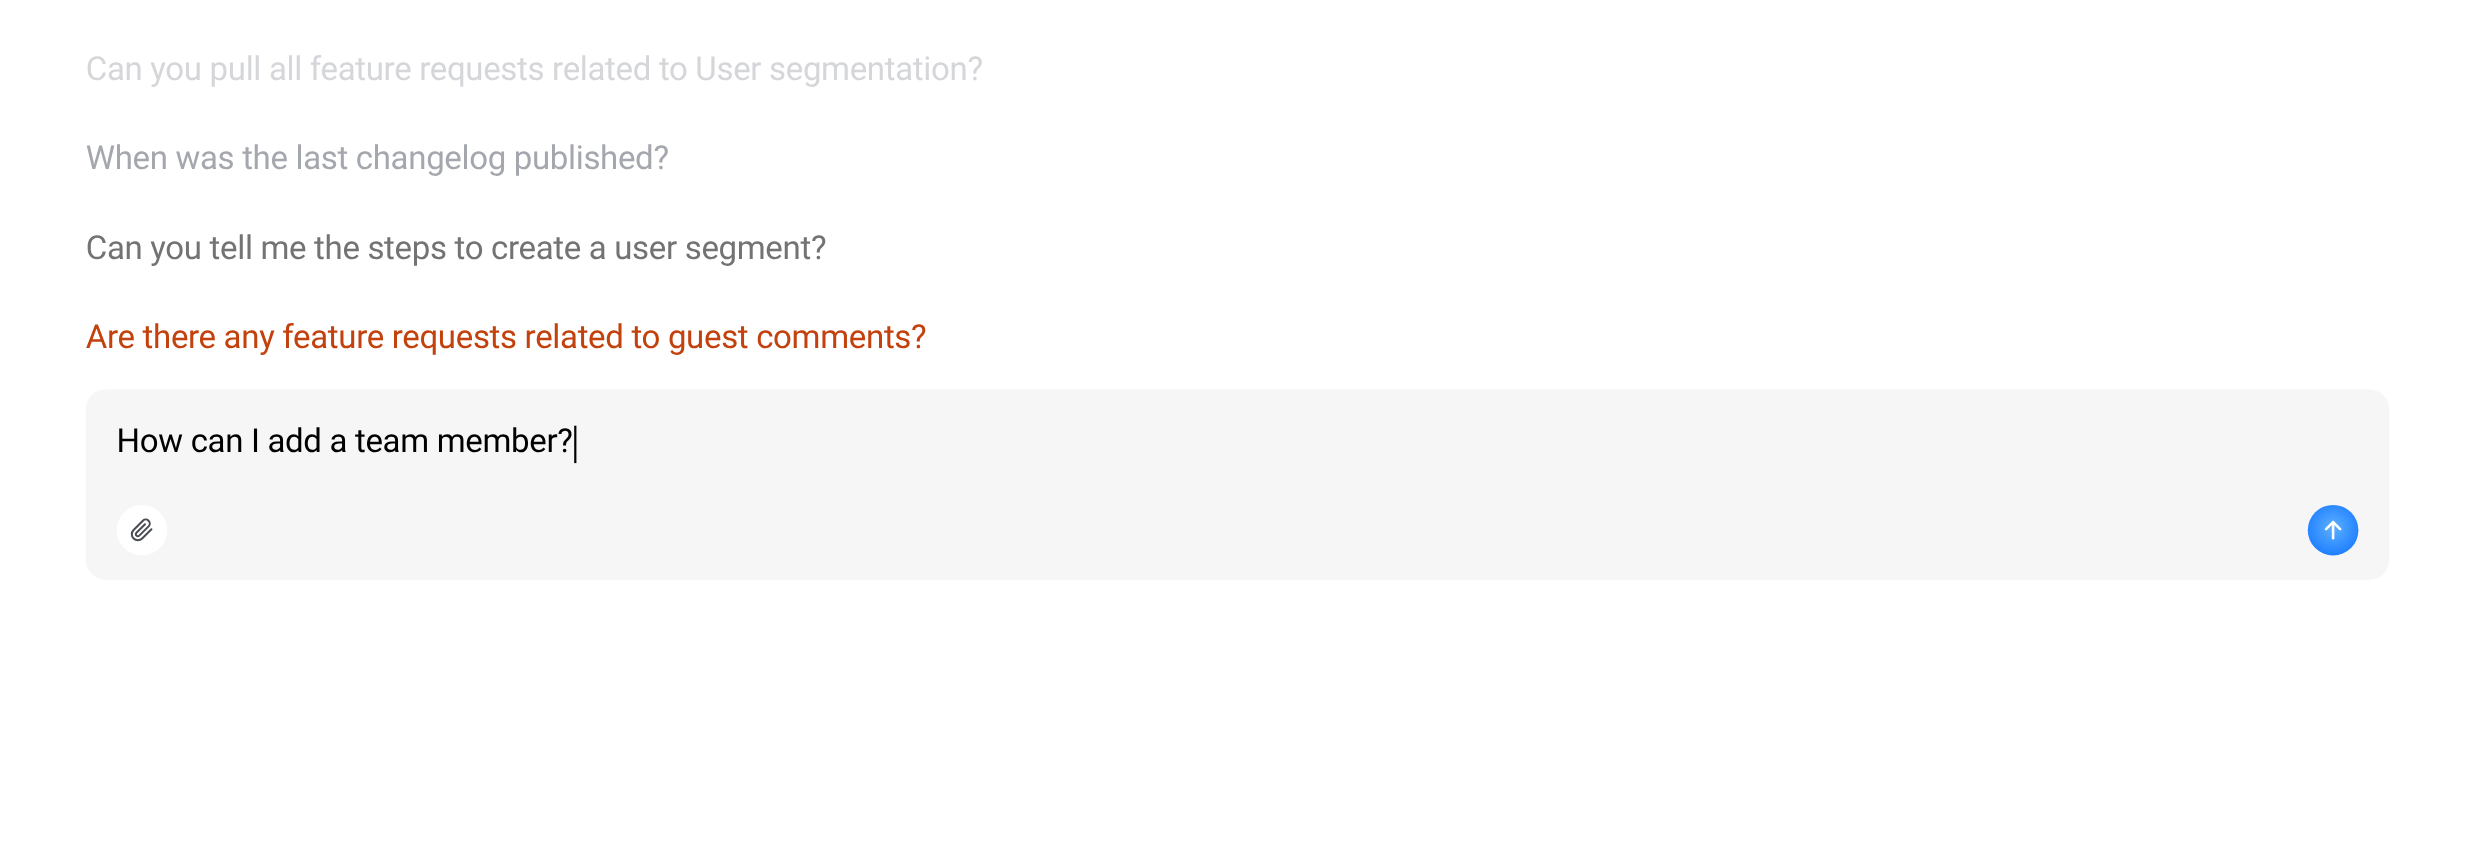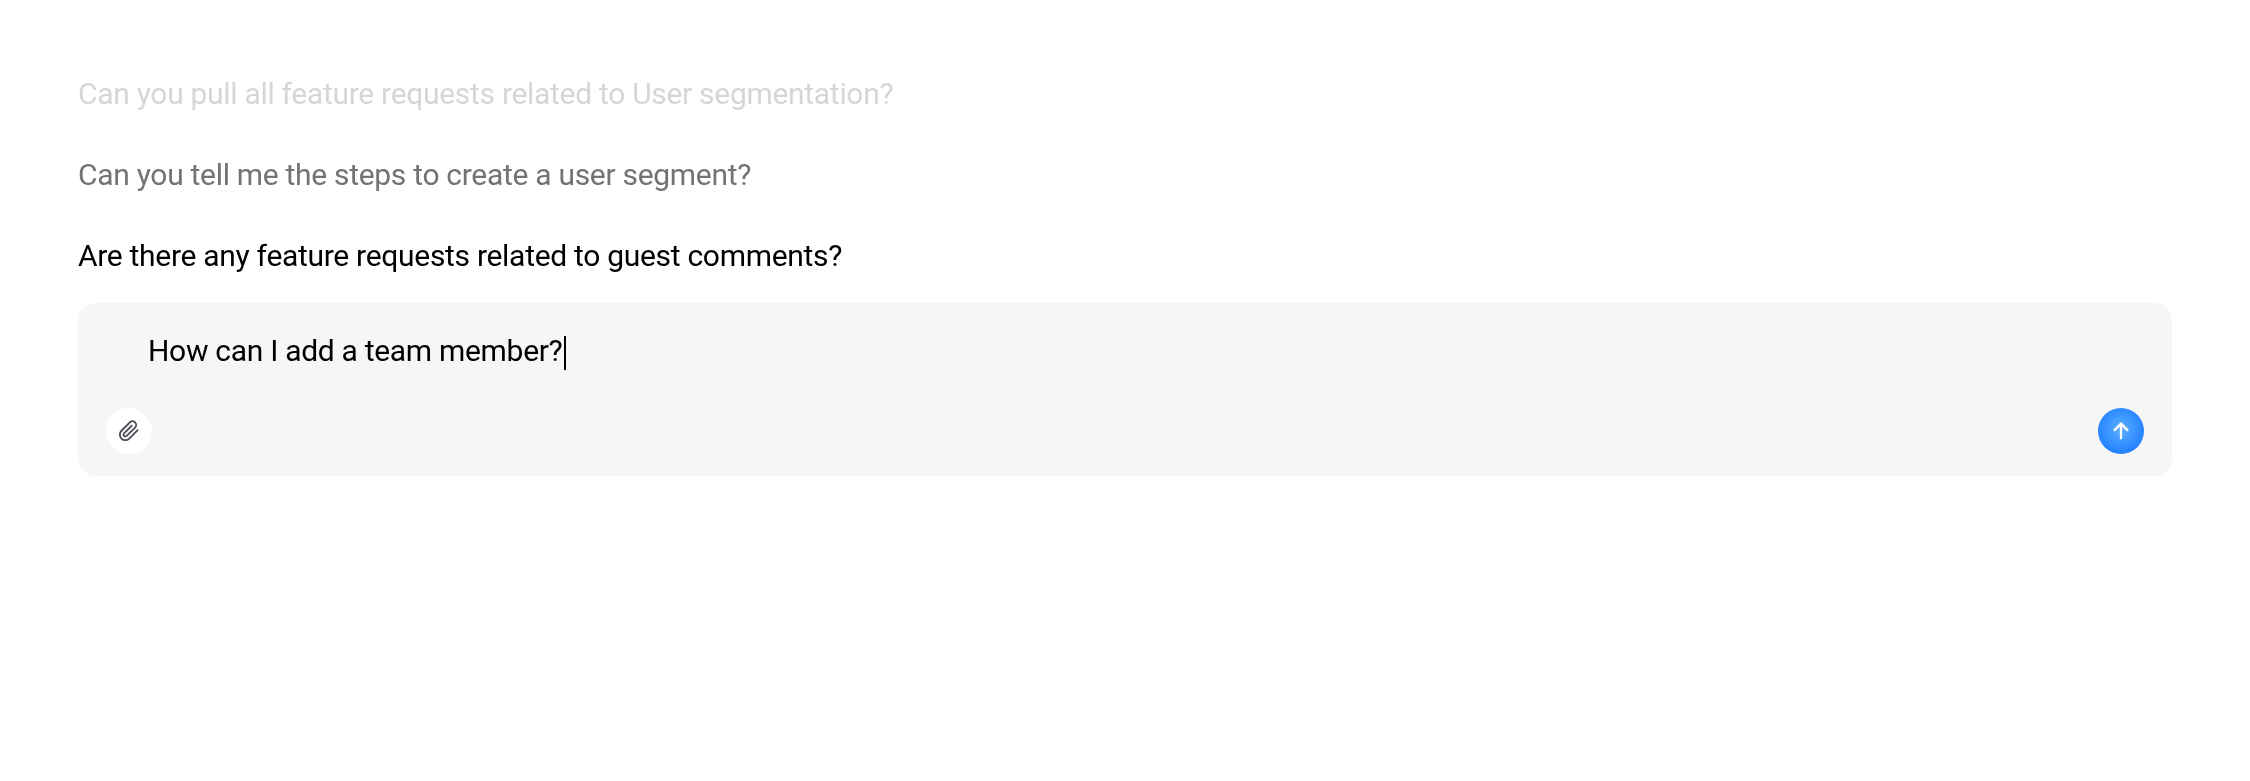--- a/index.html
+++ b/index.html
@@ -10,21 +10,21 @@
 
     body {
       font-family: -apple-system, BlinkMacSystemFont, "Segoe UI", Roboto, Helvetica, Arial, sans-serif;
       background: #ffffff;
       width: 2250px;
       height: 781px;
       overflow: hidden;
     }
 
     .container {
-      padding: 74px 78px 0 78px;
+      padding: 44px 78px 0 78px;
       display: flex;
       flex-direction: column;
     }
 
     .suggestion-list {
       display: flex;
       flex-direction: column;
       gap: 42px;
       margin-bottom: 28px;
     }
@@ -42,37 +42,36 @@
 
     .suggestion-item.fade-2 {
       color: #a4a7ad;
     }
 
     .suggestion-item.fade-3 {
       color: #737373;
     }
 
     .suggestion-item.fade-4 {
-      color: #000000;
+      color: #c2410c;
     }
 
     .input-panel {
       background: #f6f6f7;
       border-radius: 18px;
       padding: 30px 28px 22px 28px;
       display: flex;
       flex-direction: column;
       min-height: 170px;
       position: relative;
     }
 
     .input-row {
       display: flex;
       align-items: flex-end;
-      margin-left: 42px;
     }
 
     .chat-input {
       font-size: 30px;
       color: #000000;
       background: transparent;
       border: none;
       outline: none;
       flex: 1;
       font-family: inherit;
@@ -132,20 +131,21 @@
       height: 22px;
     }
   </style>
 </head>
 <body>
 
 <div class="container">
 
   <div class="suggestion-list">
     <div class="suggestion-item fade-1">Can you pull all feature requests related to User segmentation?</div>
+    <div class="suggestion-item fade-2">When was the last changelog published?</div>
     <div class="suggestion-item fade-3">Can you tell me the steps to create a user segment?</div>
     <div class="suggestion-item fade-4">Are there any feature requests related to guest comments?</div>
   </div>
 
   <div class="input-panel">
     <div class="input-row">
       <span class="chat-input"><span>How can I add a team member?</span><span class="cursor"></span></span>
     </div>
 
     <div class="toolbar-row">

